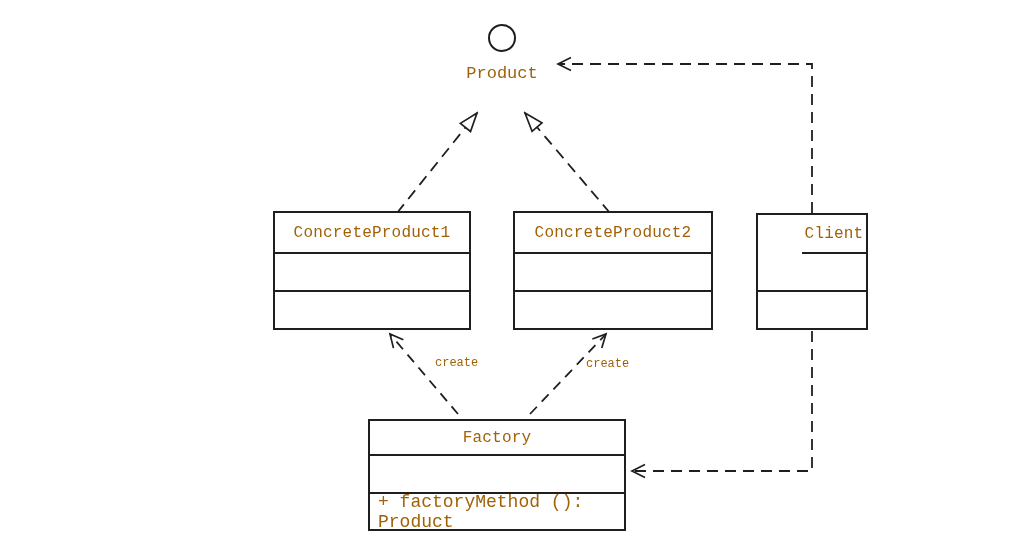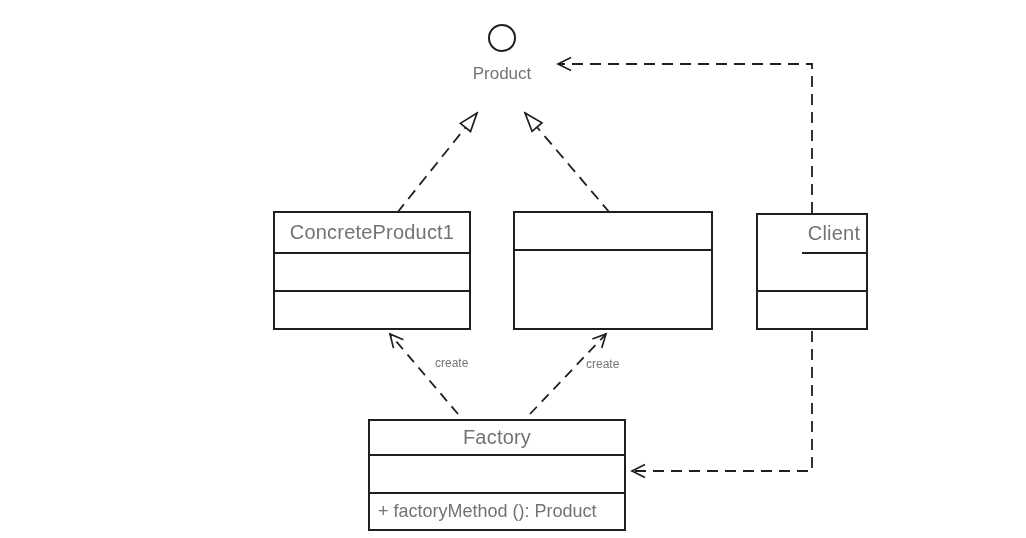--- a/index.html
+++ b/index.html
@@ -1,27 +1,27 @@
 <!DOCTYPE html>
 <html><head>
 <meta charset="utf-8">
 <style>
   html,body{margin:0;padding:0;background:#fff;}
   #canvas{
     position:relative;width:1026px;height:538px;background:#ffffff;
-    font-family:Liberation Sans, sans-serif;color:#737373;overflow:hidden;
+    font-family:Liberation Mono, monospace;color:#a16207;overflow:hidden;
   }
   #wires{position:absolute;left:0;top:0;width:1026px;height:538px;}
   .uml-class{
     position:absolute;border:2px solid #1f1f1f;background:#ffffff;
     display:flex;flex-direction:column;box-sizing:border-box;
   }
   .uml-class .title{
     display:flex;align-items:center;justify-content:center;
-    border-bottom:2px solid #1f1f1f;font-size:20px;letter-spacing:.2px;
+    border-bottom:2px solid #1f1f1f;font-size:16px;letter-spacing:.2px;
   }
   .uml-class .attrs{border-bottom:2px solid #1f1f1f;}
   .uml-class .title,.uml-class .attrs,.uml-class .methods{flex:0 0 auto;box-sizing:border-box;}
   .uml-class .methods{display:flex;align-items:center;}
   .edge-label{
     position:absolute;font-size:12px;background:#ffffff;padding:0 2px;line-height:1;
   }
   .iface-label{
     position:absolute;font-size:17px;text-align:center;line-height:1;
   }
@@ -58,20 +58,21 @@
 
   <div class="iface-label" style="left:452px;top:65px;width:100px;">Product</div>
 
   <div class="uml-class" style="left:273px;top:211px;width:198px;height:119px;">
     <div class="title" style="height:41px;">ConcreteProduct1</div>
     <div class="attrs" style="height:38px;"></div>
     <div class="methods" style="height:36px;"></div>
   </div>
 
   <div class="uml-class" style="left:513px;top:211px;width:200px;height:119px;">
+    <div class="title" style="height:41px;">ConcreteProduct2</div>
     <div class="attrs" style="height:38px;"></div>
     <div class="methods" style="height:36px;"></div>
   </div>
 
   <div class="uml-class" style="left:756px;top:213px;width:112px;height:117px;">
     <div class="title" style="height:39px;margin-left:44px;">Client</div>
     <div class="attrs" style="height:38px;"></div>
     <div class="methods" style="height:36px;"></div>
   </div>
 

